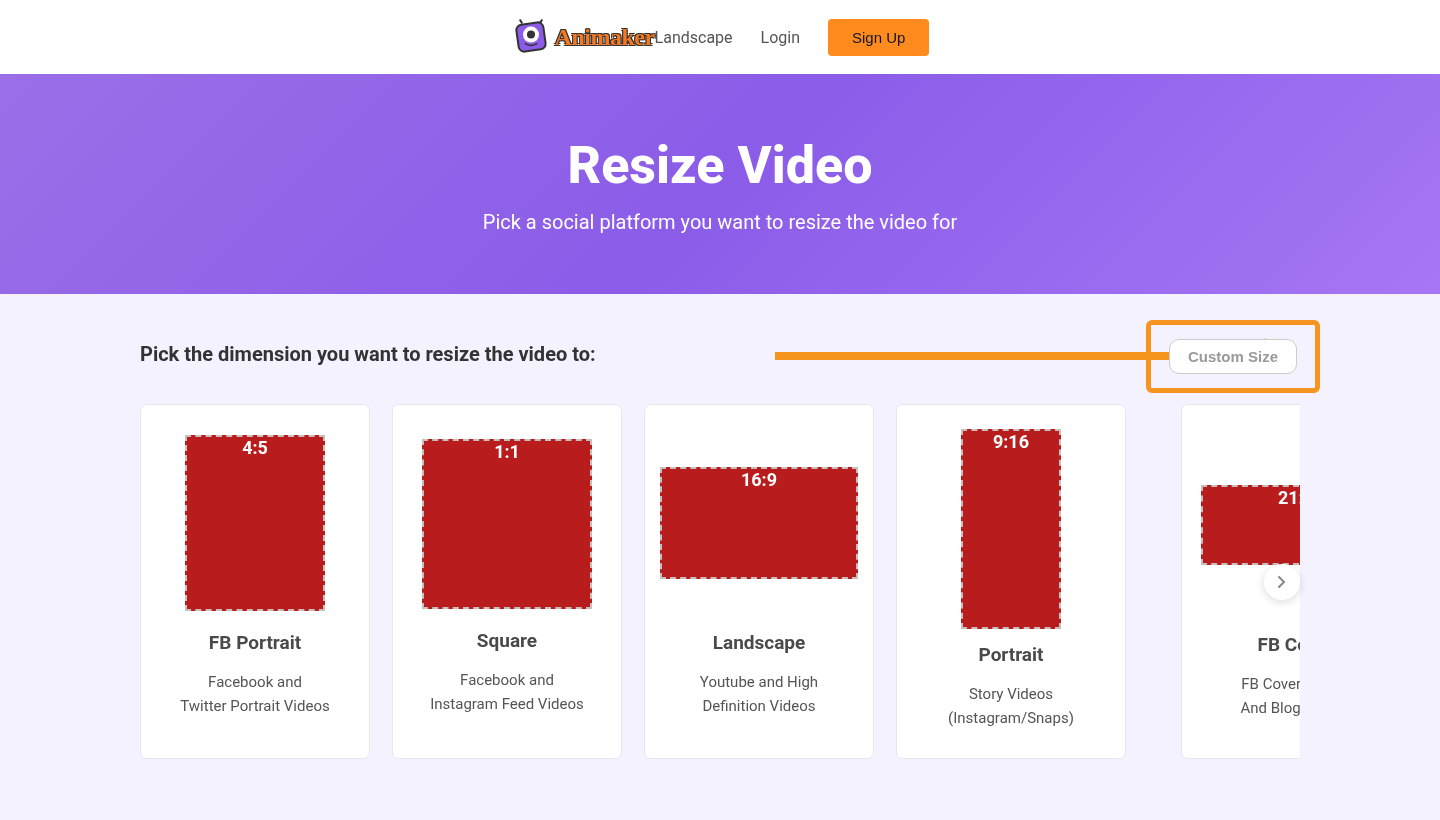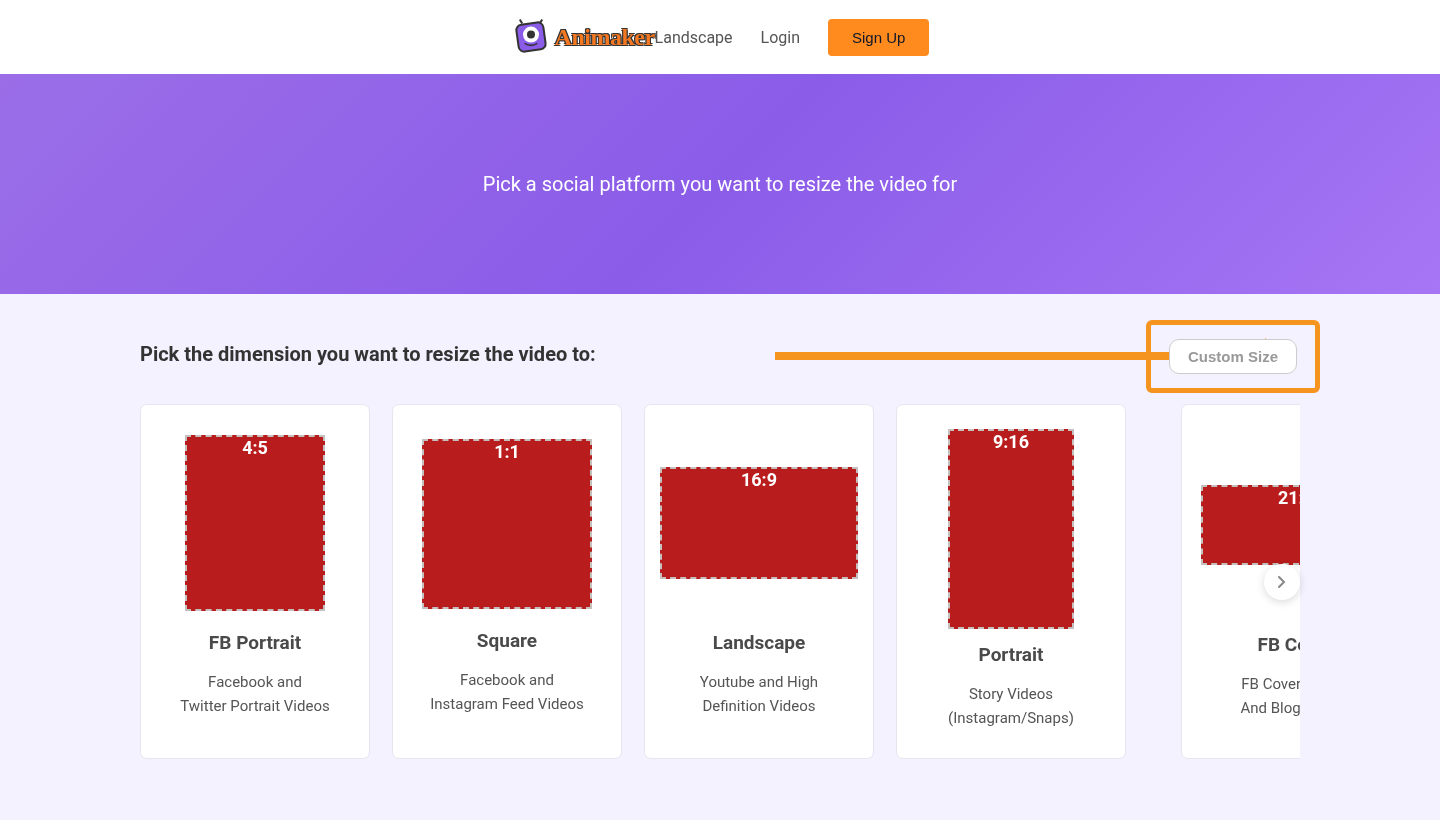--- a/index.html
+++ b/index.html
@@ -33,21 +33,21 @@
     .arrow-head { width: 0; height: 0; border-top: 18px solid transparent; border-bottom: 18px solid transparent; border-left: 30px solid #f5941e; }
     
     
     .cards { display: flex; gap: 22px; overflow: hidden; position: relative; }
     .card { background: #fff; border: 1px solid #e8e5f0; border-radius: 7px; width: 230px; flex-shrink: 0; padding: 30px 18px 28px; display: flex; flex-direction: column; align-items: center; cursor: pointer; }
     .card:last-child { width: 160px; flex-shrink: 0; }
     .ratio-box { background: #b91c1c; border: 2px dashed #c5c0bd; display: flex; align-items: flex-start; justify-content: center; color: #fff; font-size: 18px; font-weight: 700; margin-bottom: 20px; }
     .rb-4-5 { width: 140px; height: 176px; }
     .rb-1-1 { width: 170px; height: 170px; margin-top: 4px; }
     .rb-16-9 { width: 198px; height: 112px; margin-top: 32px; margin-bottom: 52px; }
-    .rb-9-16 { width: 126px; height: 200px; margin-top: -6px; margin-bottom: 14px; }
+    .rb-9-16 { width: 100px; height: 200px; margin-top: -6px; margin-bottom: 14px; }
     .rb-21-9 { width: 190px; height: 80px; margin-top: 50px; margin-bottom: 68px; }
     .card-title { font-size: 19px; font-weight: 700; color: #4a4a4a; margin-bottom: 16px; }
     .card-desc { font-size: 15px; color: #555; text-align: center; line-height: 1.6; }
     
     .scroll-btn { position: absolute; right: 0; top: 50%; transform: translateY(-50%); width: 36px; height: 36px; border-radius: 50%; background: #fff; border: none; box-shadow: 0 2px 8px rgba(0,0,0,0.15); display: flex; align-items: center; justify-content: center; cursor: pointer; color: #888; z-index: 5; }
     .cards-wrap { position: relative; }
   </style>
 </head>
 <body>
 
@@ -63,20 +63,21 @@
     <span class="logo-text">Animaker</span>
   </div>
   <div class="nav-right">
     <a class="nav-link">Landscape</a>
     <a class="nav-link">Login</a>
     <button class="signup-btn">Sign Up</button>
   </div>
 </div>
 
 <div class="hero">
+  <h1 class="hero-title">Resize Video</h1>
   <p class="hero-subtitle">Pick a social platform you want to resize the video for</p>
 </div>
 
 <div class="main">
   <div class="main-inner">
     <div class="main-header">
       <p class="main-label">Pick the dimension you want to resize the video to:</p>
       <div class="arrow-wrap">
         <div class="arrow-line"></div>
         <div class="arrow-head"></div>

